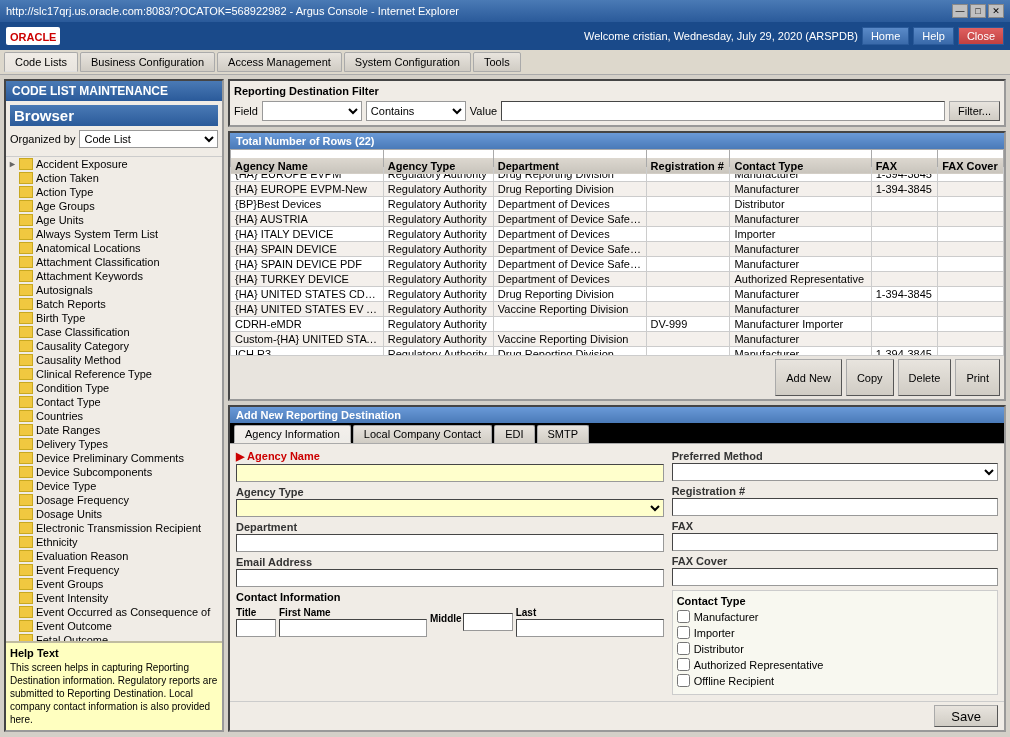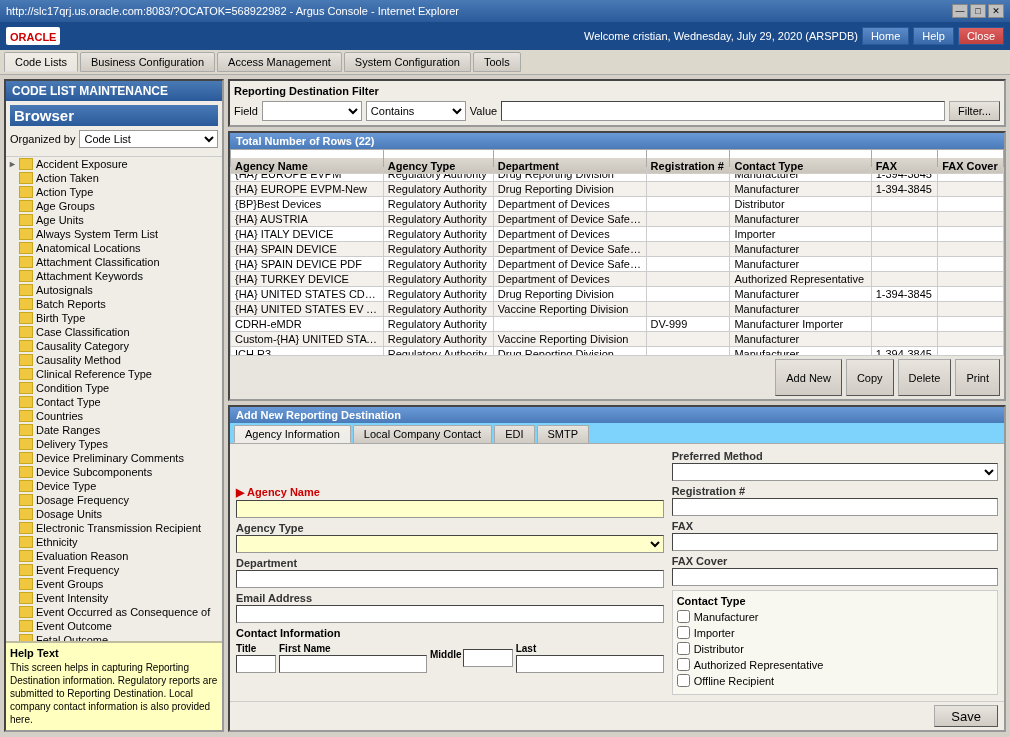--- a/index.html
+++ b/index.html
@@ -271,21 +271,21 @@
     }
     .add-new-title {
       background: linear-gradient(to bottom, #6a9ad8, #4a7ab8);
       color: white;
       padding: 2px 6px;
       font-weight: bold;
       font-size: 11px;
     }
     .add-new-tabs {
       display: flex;
-      background: #7dd3fc;
+      background: #000000;
       border-bottom: 1px solid #aaa;
       padding: 2px 4px 0;
       gap: 2px;
     }
     .add-tab {
       padding: 2px 10px;
       background: linear-gradient(to bottom, #e8e4de, #d0ccc4);
       border: 1px solid #aaa;
       border-bottom: none;
       cursor: pointer;
@@ -754,21 +754,21 @@
       <div class="add-new-title">Add New Reporting Destination</div>
       <div class="add-new-tabs">
         <div class="add-tab active">Agency Information</div>
         <div class="add-tab">Local Company Contact</div>
         <div class="add-tab">EDI</div>
         <div class="add-tab">SMTP</div>
       </div>
       <div style="display:flex; flex:1; overflow:hidden;">
         <div style="flex:1; padding:6px; display:grid; grid-template-columns:1fr 1fr; gap:4px 8px; overflow-y:auto;">
 
-          <div style="display:flex; flex-direction:column; gap:4px;margin-top:36px;">
+          <div style="display:flex; flex-direction:column; gap:4px;">
             <div class="form-group">
               <span class="form-label required">▶ Agency Name</span>
               <input class="form-input" type="text" style="">
             </div>
             <div class="form-group">
               <span class="form-label">Agency Type</span>
               <select class="form-select" style="height:18px;">
                 <option></option>
               </select>
             </div>

